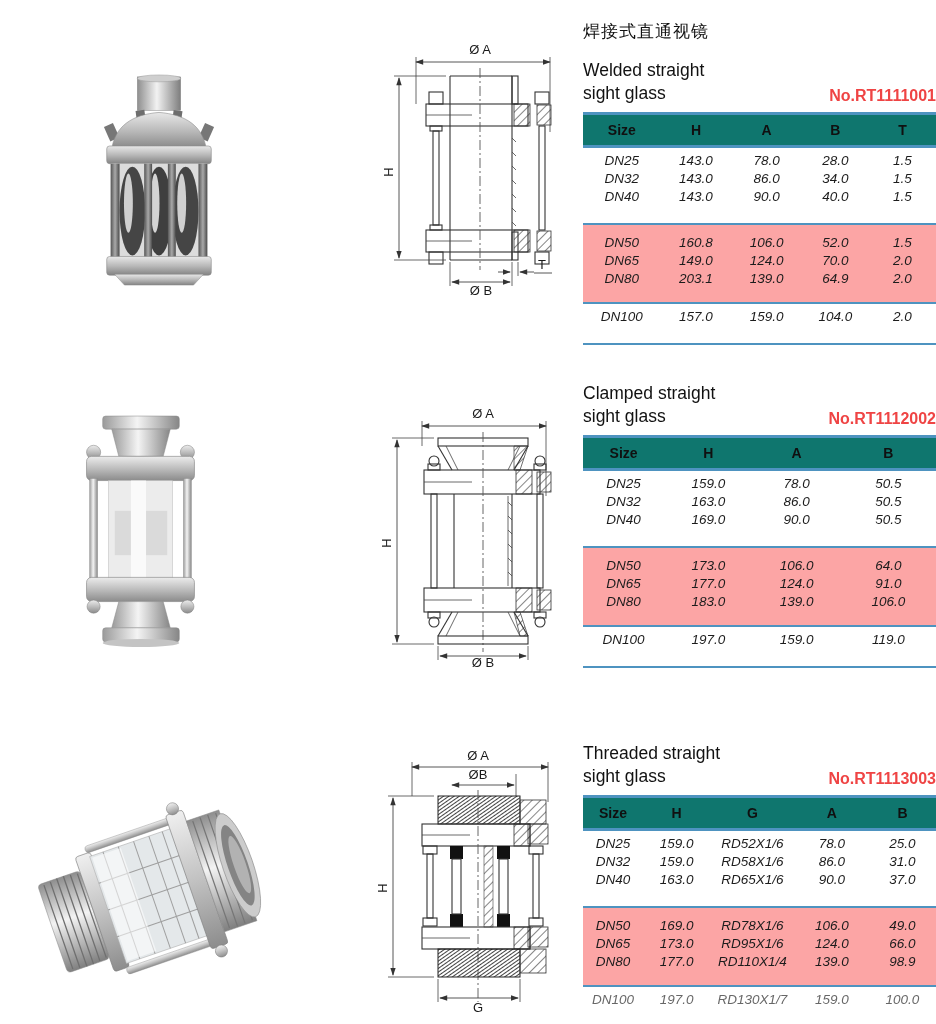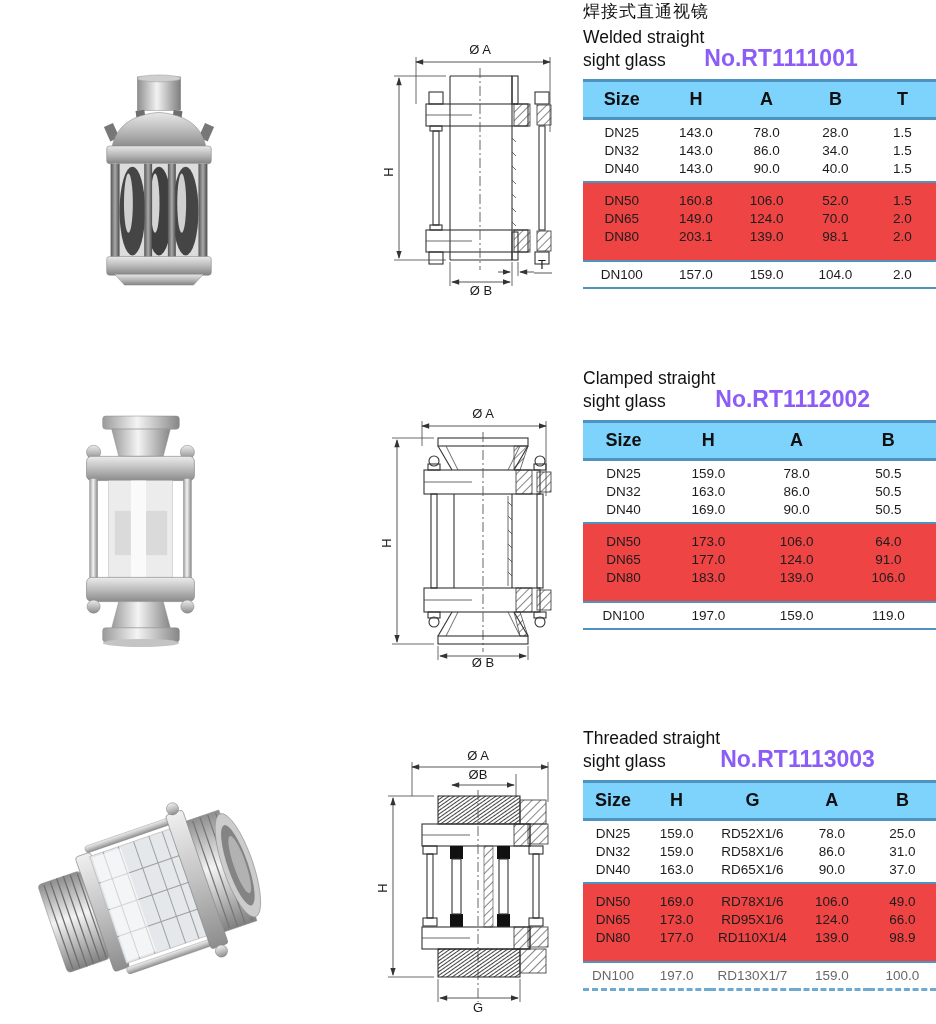--- a/index.html
+++ b/index.html
@@ -4,34 +4,34 @@
 <style>
   * { margin:0; padding:0; box-sizing:border-box; }
   html,body { background:#fff; }
   body { font-family:"Liberation Sans","DejaVu Sans",sans-serif; color:#1c1c1c; }
   .page { position:relative; width:936px; height:1024px; background:#fff; overflow:hidden; }
 
   .photo, .drawing { position:absolute; }
   .info { position:absolute; left:583px; width:353px; }
 
   .title-zh { font-size:17px; font-weight:500; letter-spacing:1px; line-height:24px; margin-bottom:2px; color:#111; }
-  .title-row { display:flex; align-items:flex-end; margin-bottom:7px; }
+  .title-row { display:flex; justify-content:space-between; align-items:flex-end; margin-bottom:7px;margin-top:15px; }
   .title-en { font-size:17.5px; line-height:23px; color:#111; }
-  .model-no { font-size:23px; font-weight:700; white-space:nowrap; color:#8b5cf6; }
+  .model-no { font-size:16px; font-weight:700; white-space:nowrap; color:#ef4444; }
 
   .spec-table { width:100%; border-collapse:collapse; table-layout:fixed; }
   .spec-table th {
-    background:#7dd3fc; border-top:3px solid #4e93c0; border-bottom:3px solid #4e93c0;
-    font-size:18px; font-weight:700; padding:7px 0; color:#101010; text-align:center;margin-top:8px;
+    background:#0f766e; border-top:3px solid #4e93c0; border-bottom:3px solid #4e93c0;
+    font-size:14px; font-weight:700; padding:7px 0; color:#101010; text-align:center;margin-top:8px;
   }
   .spec-table td { font-size:13.5px; text-align:center; padding:1.5px 0; color:#1c1c1c; }
-  .spec-table tbody { border-bottom:2.5px solid #4e93c0; }
+  .spec-table tbody { border-bottom:2.5px solid #4e93c0;font-style:italic; }
   .spec-table tbody tr:first-child td { padding-top:5px; }
-  .spec-table tbody tr:last-child td  { padding-bottom:5px; }
-  .spec-table tbody.shaded { background:#ef4444; }
+  .spec-table tbody tr:last-child td  { padding-bottom:19px; }
+  .spec-table tbody.shaded { background:#fca5a5; }
   .spec-table tbody.shaded tr:first-child td { padding-top:10px; }
   .spec-table tbody.shaded tr:last-child td  { padding-bottom:16px; }
   .spec-table tbody.faded td { color:#4d4d4d; opacity:.85; }
   .t3 tbody.faded { border-bottom:3px dashed #6ea9cf; }
 
   .t1 th:nth-child(1){width:22%} .t1 th:nth-child(2){width:20%} .t1 th:nth-child(3){width:20%}
   .t1 th:nth-child(4){width:19%} .t1 th:nth-child(5){width:19%}
   .t2 th:nth-child(1){width:23%} .t2 th:nth-child(2){width:25%} .t2 th:nth-child(3){width:25%}
   .t2 th:nth-child(4){width:27%}
   .t3 th:nth-child(1){width:17%} .t3 th:nth-child(2){width:19%} .t3 th:nth-child(3){width:24%}
@@ -158,21 +158,21 @@
       <text class="dtxt" x="101" y="253" text-anchor="middle">Ø B</text>
 
       <line class="thin" x1="138" y1="220" x2="138" y2="234"></line>
       <line class="dim" x1="140" y1="230" x2="154" y2="230" marker-start="url(#as1)"></line>
       <line class="dim" x1="118" y1="230" x2="130" y2="230" marker-end="url(#ae1)"></line>
       <text class="dtxt" x="162" y="227" text-anchor="middle">T</text>
       <line class="dim" x1="154" y1="231" x2="172" y2="231"></line>
     </svg>
   </div>
 
-  <div class="info" style="top:0;">
+  <div class="info" style="top:20px;">
     <div class="title-zh">焊接式直通视镜</div>
     <div class="title-row">
       <div class="title-en">
         <span>Welded straight</span><br>
         <span>sight glass</span>
       </div>
       <div class="model-no">No.RT1111001</div>
     </div>
     <table class="spec-table t1">
         <thead>
@@ -219,21 +219,21 @@
             <td>DN65</td>
             <td>149.0</td>
             <td>124.0</td>
             <td>70.0</td>
             <td>2.0</td>
           </tr>
           <tr>
             <td>DN80</td>
             <td>203.1</td>
             <td>139.0</td>
-            <td>98.1</td>
+            <td>64.9</td>
             <td>2.0</td>
           </tr>
         </tbody>
         <tbody>
           <tr>
             <td>DN100</td>
             <td>157.0</td>
             <td>159.0</td>
             <td>104.0</td>
             <td>2.0</td>

